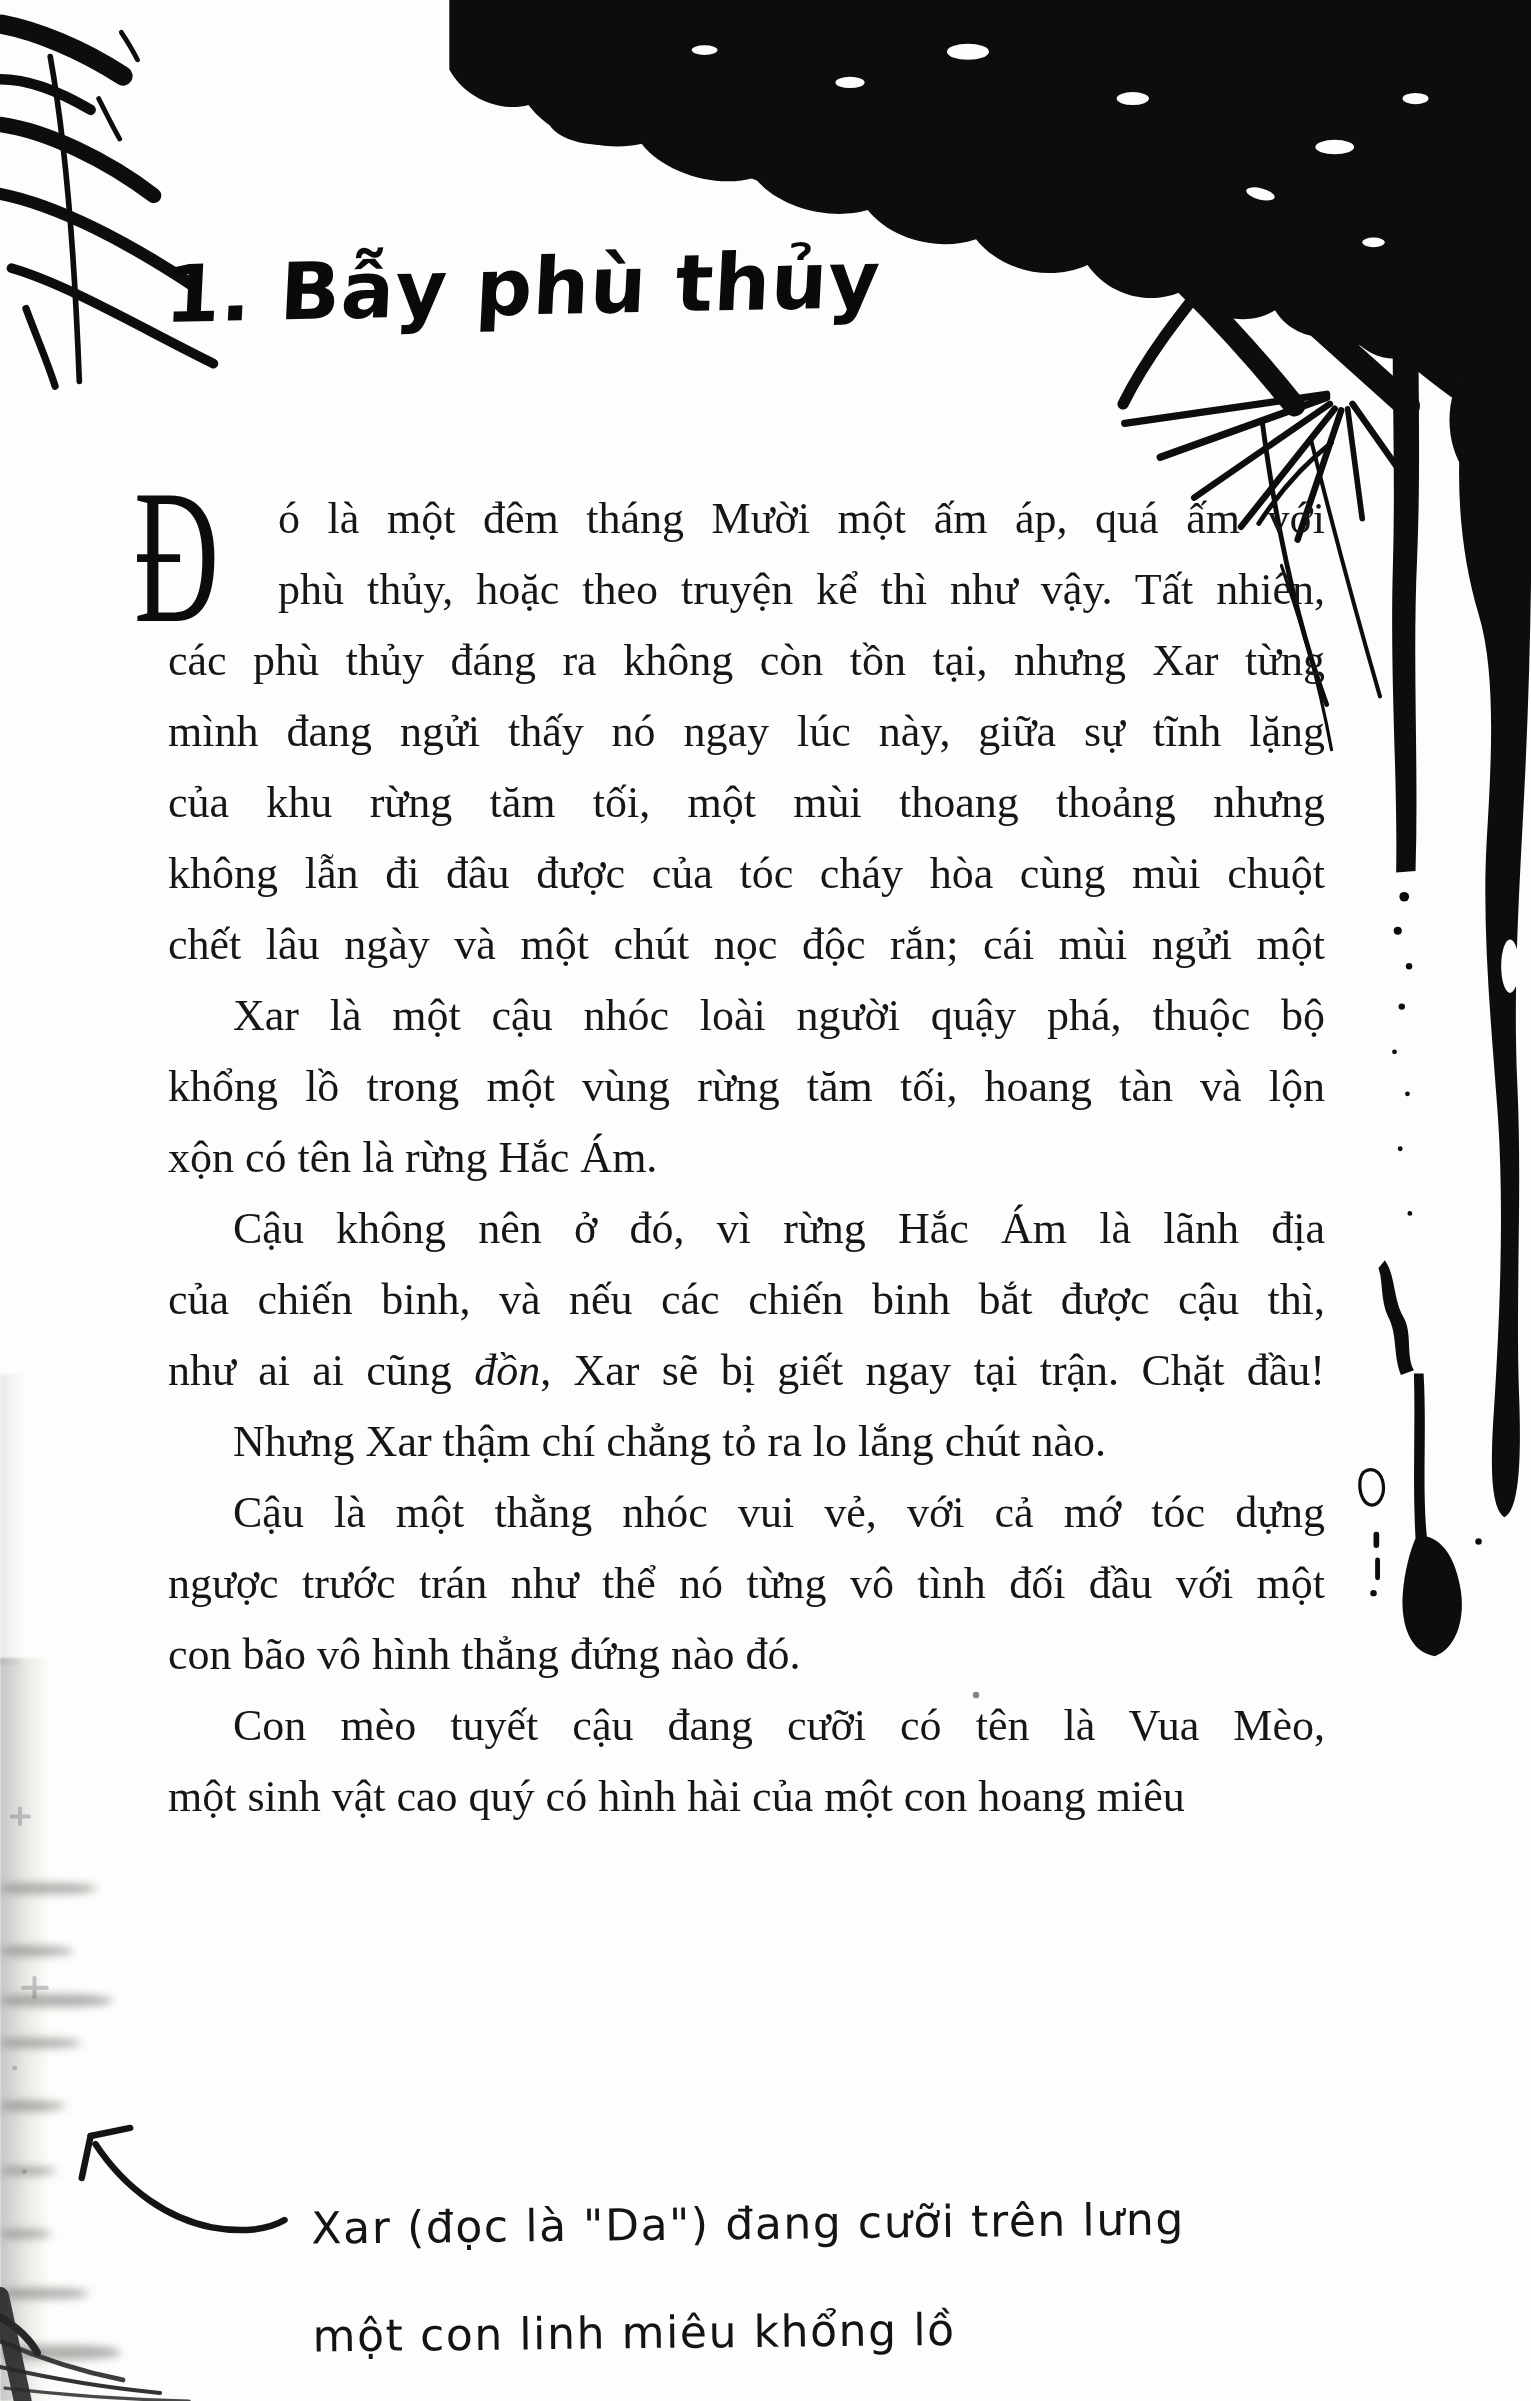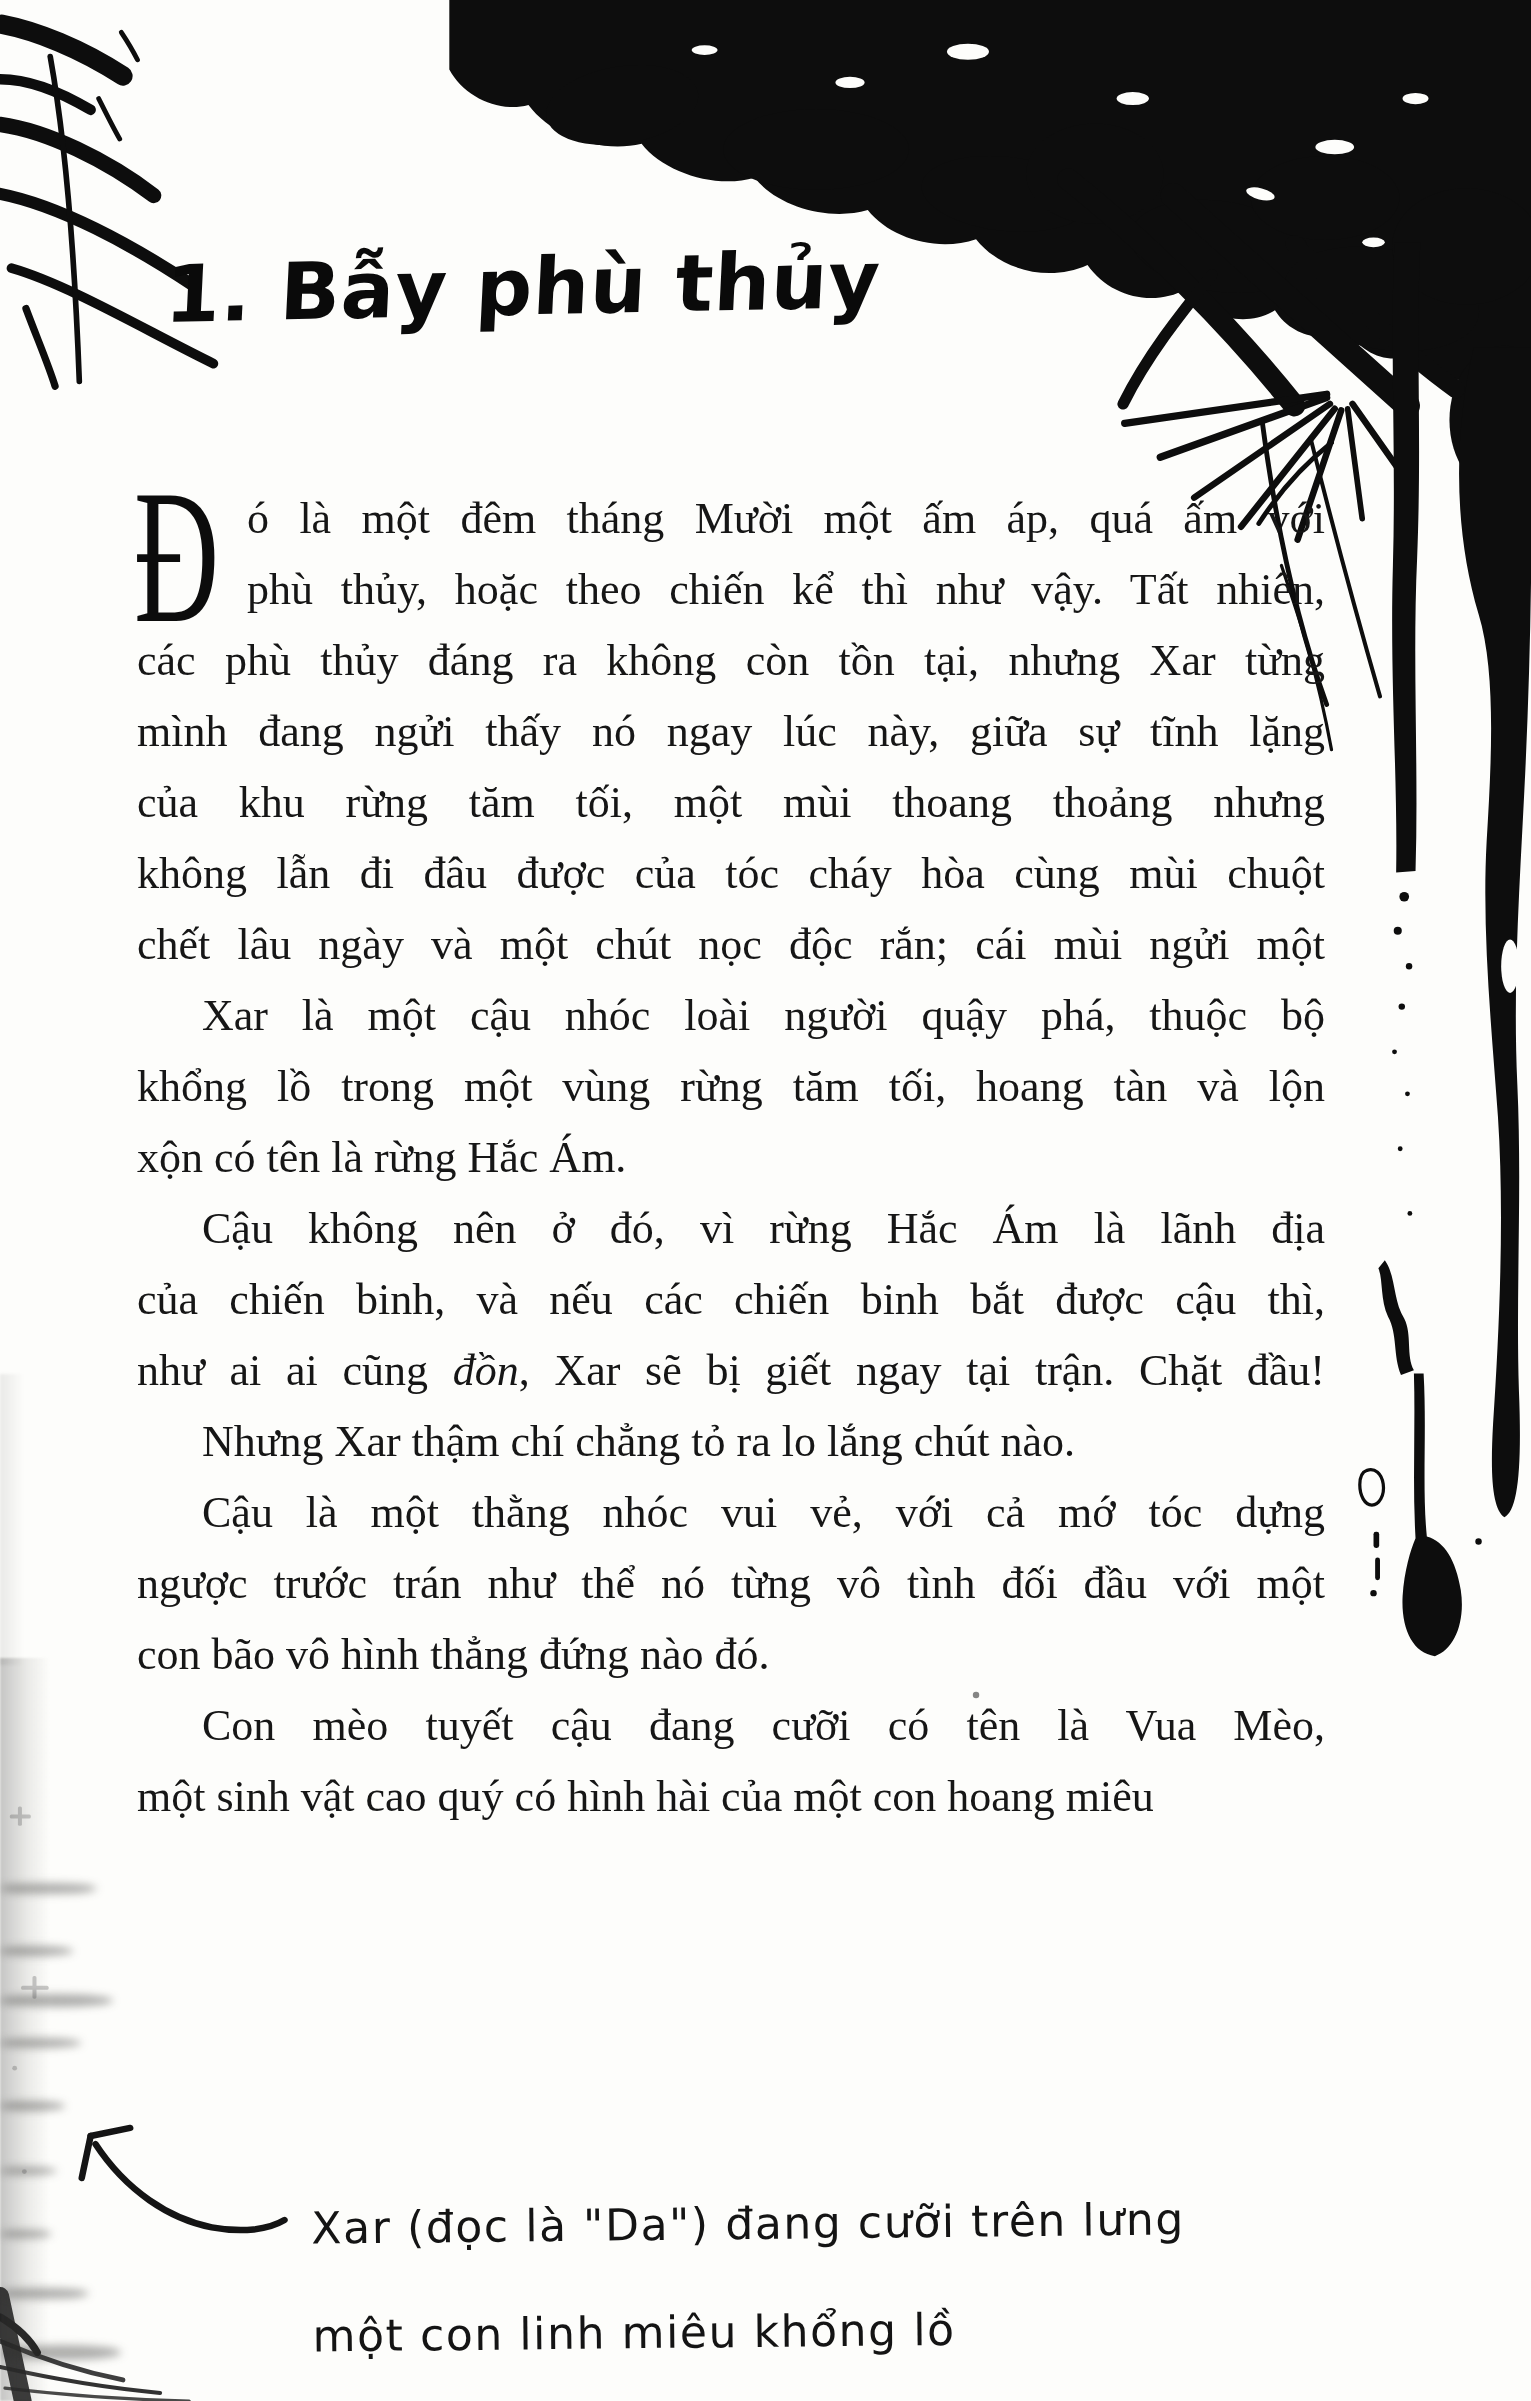--- a/index.html
+++ b/index.html
@@ -30,21 +30,21 @@
 
   
   .body-text{
     position:absolute;left:137px;top:483px;width:1188px;
     font-size:44px;
   }
   .para{position:relative;}
   .line{
     height:71px;line-height:71px;
     text-align:justify;text-align-last:justify;
-    overflow:visible;white-space:normal;
+    overflow:visible;white-space:normal;margin-left:31px;
   }
   .line-last{text-align-last:left;}
   .line-indent{padding-left:65px;}
   .line-dropcap{padding-left:110px;}
   .line em{font-style:italic;}
   .dropcap{
     position:absolute;left:-3.2px;top:-21px;
     font-size:190px;line-height:1;font-weight:400;color:#0c0c0c;
     transform:scaleX(0.62);transform-origin:left top;
   }
@@ -212,21 +212,21 @@
     <div class="smudge" style="left:0;top:2230px;width:52px;height:8px;"></div>
     <div class="smudge" style="left:0;top:2288px;width:89px;height:11.3px;"></div>
     <div class="smudge" style="left:0;top:2345px;width:121px;height:14.5px;"></div>
   </div>
 
   <h1 class="chapter-title">1. Bẫy phù thủy</h1>
 
   <div class="body-text">
       <div class="para">
         <div class="line line-dropcap">ó là một đêm tháng Mười một ấm áp, quá ấm với</div>
-        <div class="line line-dropcap">phù thủy, hoặc theo chiến kể thì như vậy. Tất nhiên,</div>
+        <div class="line line-dropcap">phù thủy, hoặc theo truyện kể thì như vậy. Tất nhiên,</div>
         <div class="line">các phù thủy đáng ra không còn tồn tại, nhưng Xar từng</div>
         <div class="line">mình đang ngửi thấy nó ngay lúc này, giữa sự tĩnh lặng</div>
         <div class="line">của khu rừng tăm tối, một mùi thoang thoảng nhưng</div>
         <div class="line">không lẫn đi đâu được của tóc cháy hòa cùng mùi chuột</div>
         <div class="line">chết lâu ngày và một chút nọc độc rắn; cái mùi ngửi một</div>
         <span class="dropcap">Đ</span>
       </div>
       <div class="para">
         <div class="line line-indent">Xar là một cậu nhóc loài người quậy phá, thuộc bộ</div>
         <div class="line">khổng lồ trong một vùng rừng tăm tối, hoang tàn và lộn</div>

